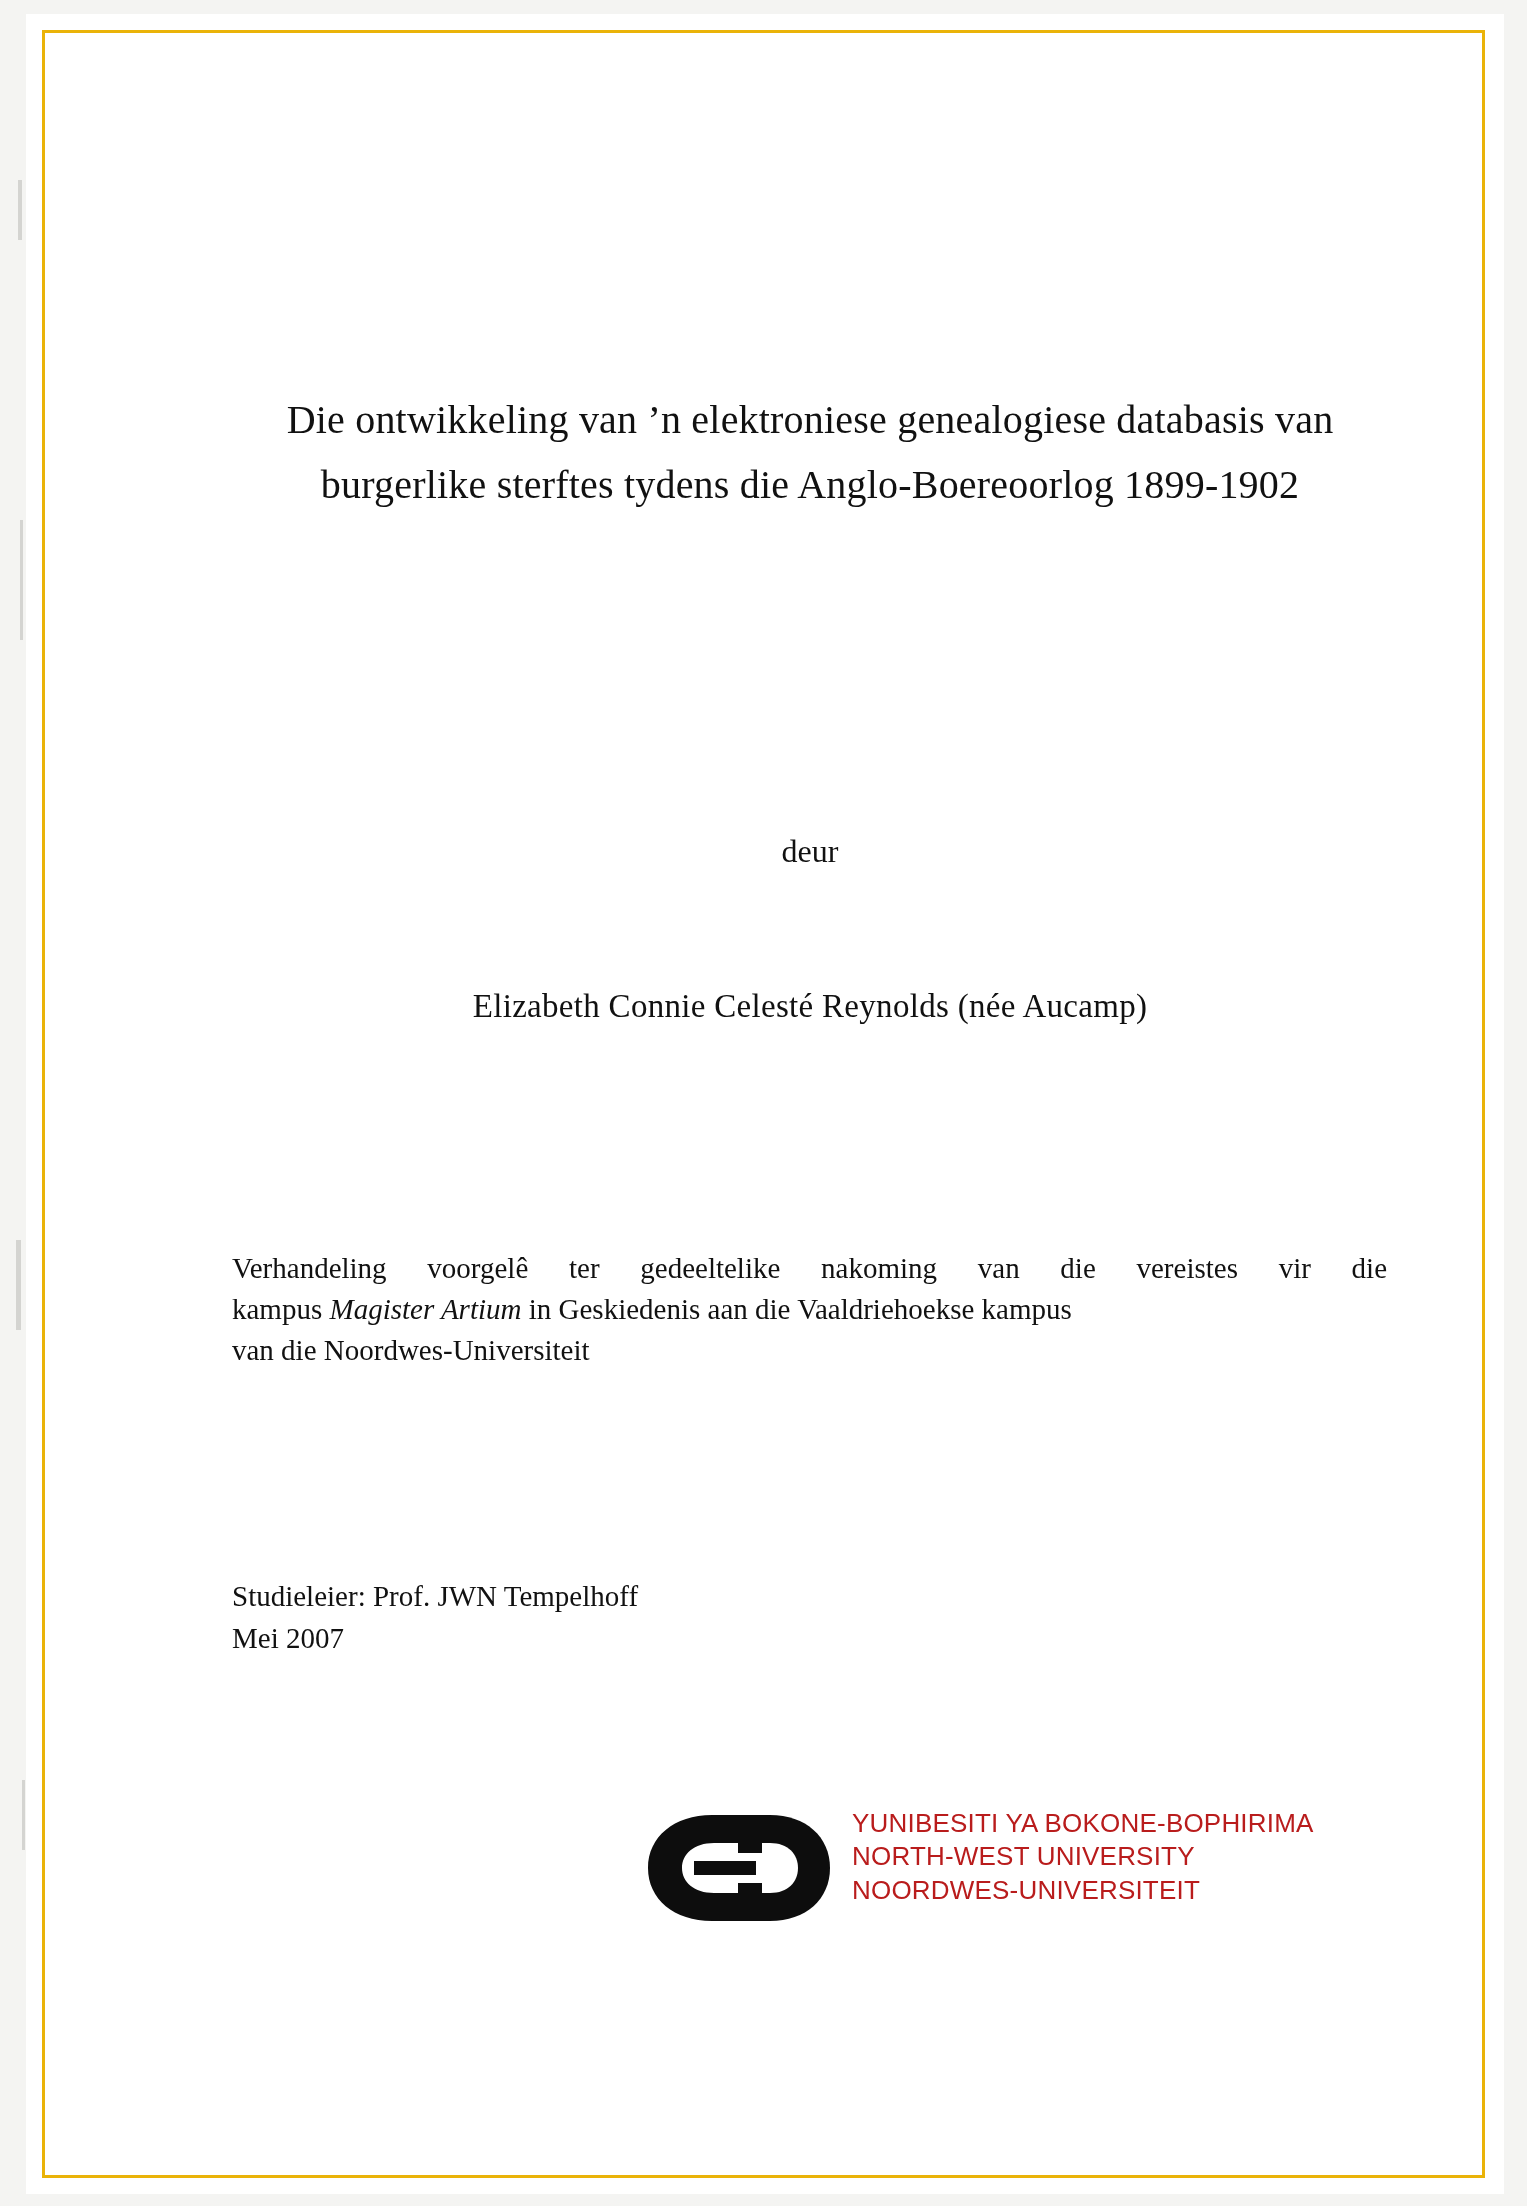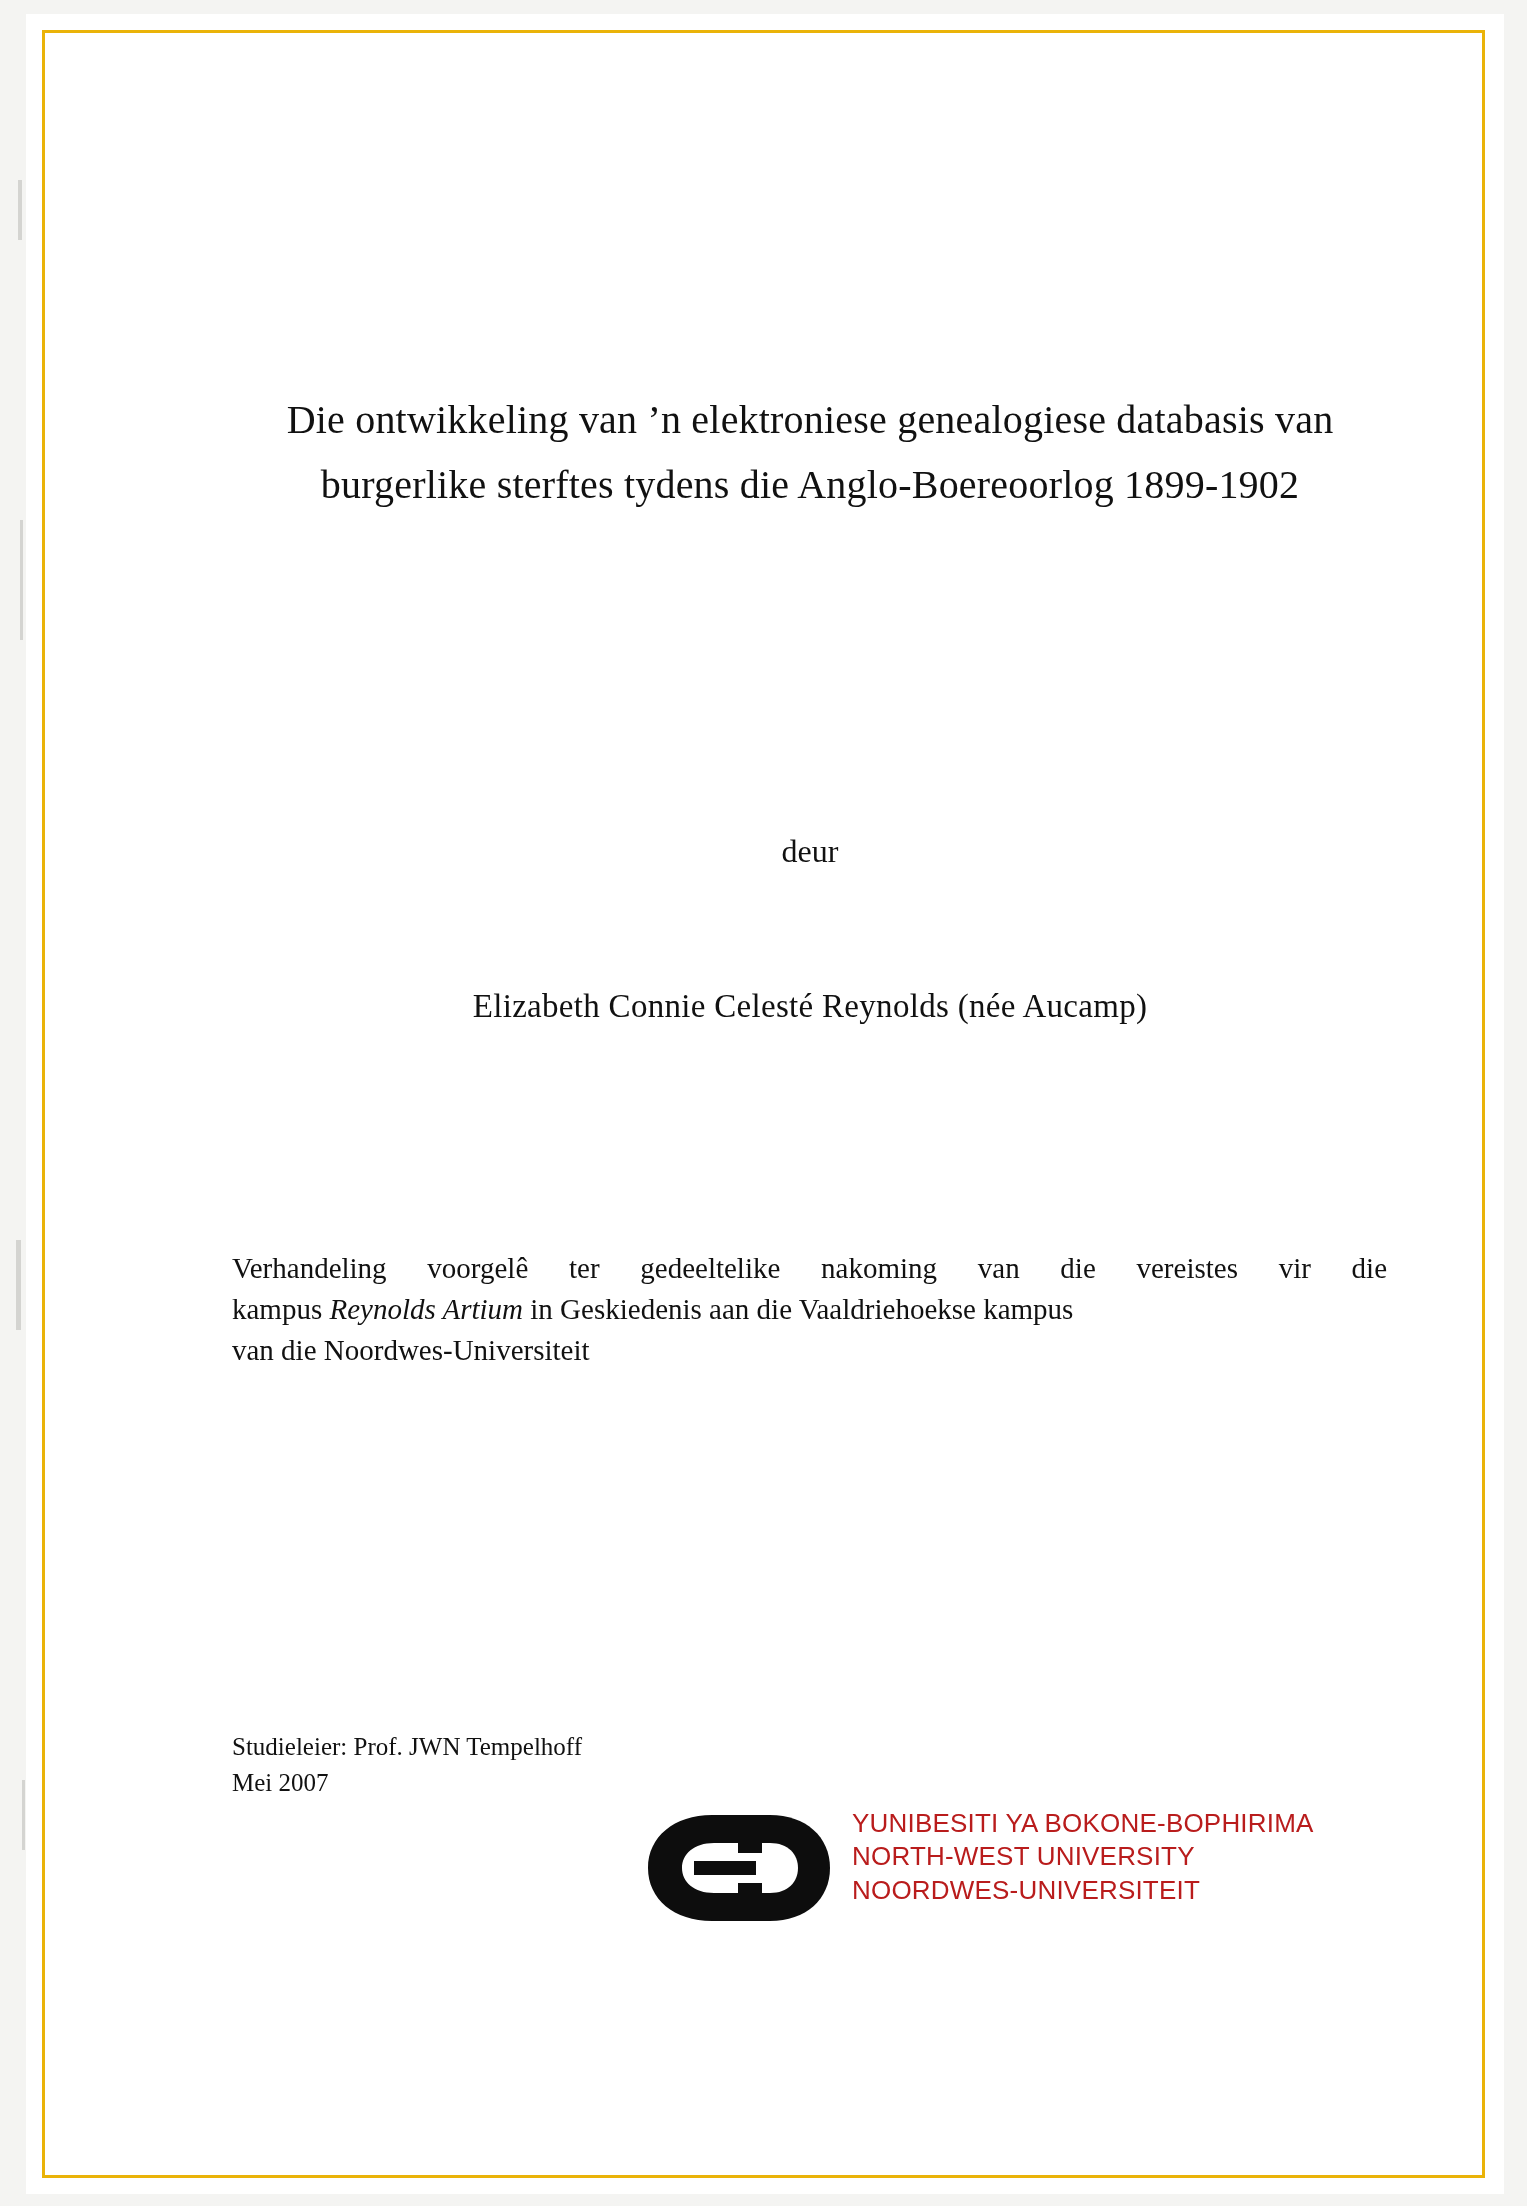--- a/index.html
+++ b/index.html
@@ -96,24 +96,24 @@
     text-align: justify;
     text-justify: inter-word;
   }
   .statement .l1 { display: block; text-align: justify; text-align-last: justify; }
   .statement .l2 { display: block; }
   .statement .l3 { display: block; }
   .statement i { font-style: italic; }
 
   .supervisor {
     position: absolute;
-    top: 1696px;
+    top: 1542px;
     left: 42px;
     width: 1100px;
-    font-size: 25px;
+    font-size: 29px;
     line-height: 1.45;
   }
   .supervisor span { display: block; }
 
   
   .logo-block {
     position: absolute;
     top: 1768px;
     left: 322px;
     width: 800px;
@@ -159,21 +159,21 @@
       <span class="title-line">Die ontwikkeling van ’n elektroniese genealogiese databasis van</span>
       <span class="title-line">burgerlike sterftes tydens die Anglo-Boereoorlog 1899-1902</span>
     </div>
 
     <div class="deur">deur</div>
 
     <div class="author">Elizabeth Connie Celesté Reynolds (née Aucamp)</div>
 
     <div class="statement">
       <span class="l1">Verhandeling voorgelê ter gedeeltelike nakoming van die vereistes vir die</span>
-      <span class="l2"><span>kampus </span><i>Reynolds Artium</i><span> in Geskiedenis aan die Vaaldriehoekse kampus</span></span>
+      <span class="l2"><span>kampus </span><i>Magister Artium</i><span> in Geskiedenis aan die Vaaldriehoekse kampus</span></span>
       <span class="l3">van die Noordwes-Universiteit</span>
     </div>
 
     <div class="supervisor">
       <span>Studieleier: Prof. JWN Tempelhoff</span>
       <span>Mei 2007</span>
     </div>
 
     <div class="logo-block">
       <div class="logo-mark">

